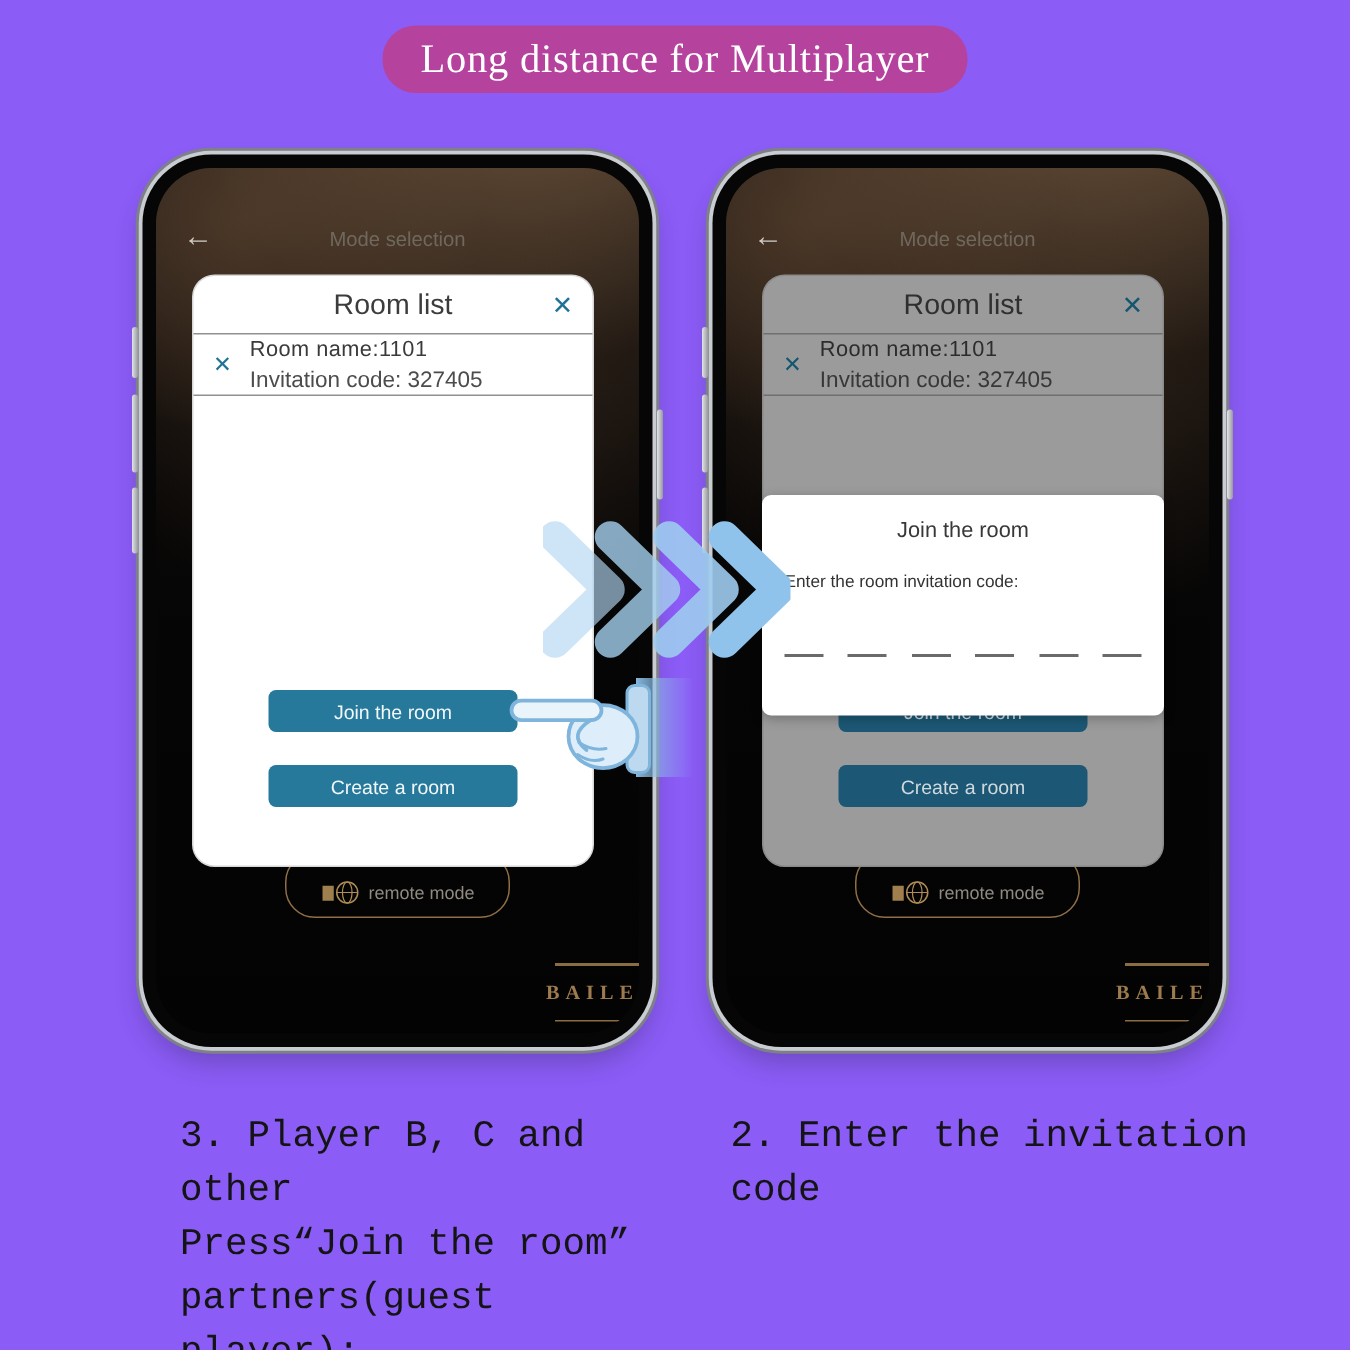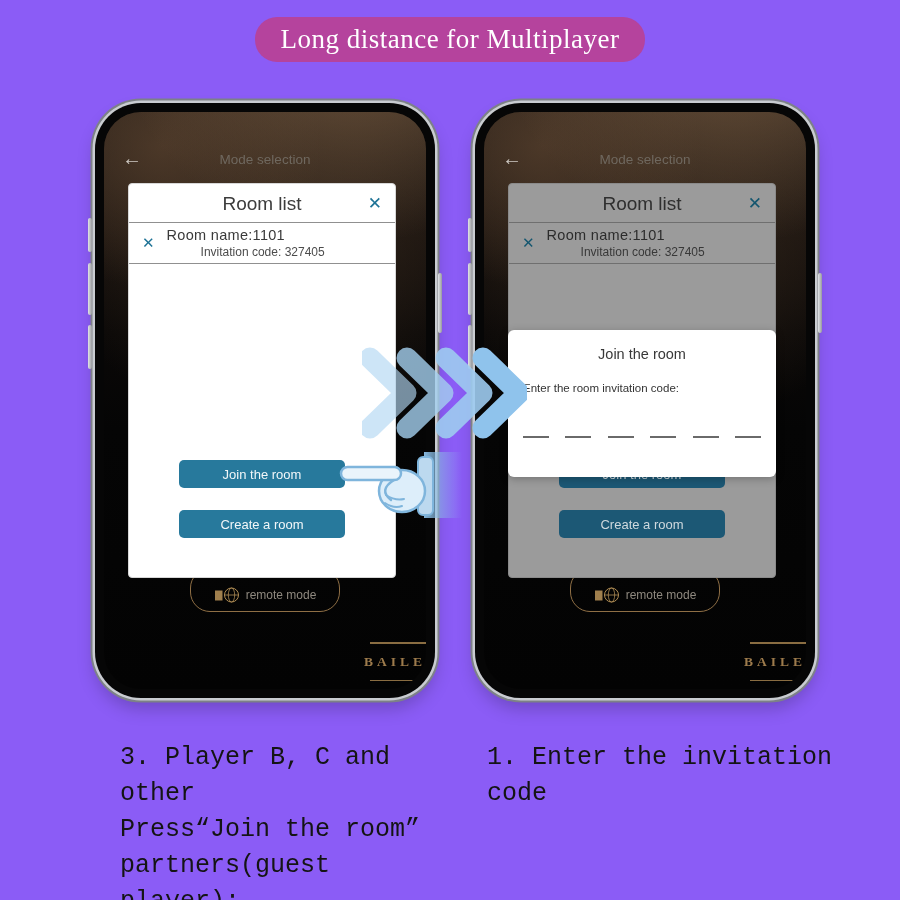--- a/index.html
+++ b/index.html
@@ -28,31 +28,31 @@
        radial-gradient(120% 55% at 55% 22%, rgba(60,45,33,.7), rgba(60,45,33,0) 60%),
        linear-gradient(180deg,#2a211a 0%,#17110d 22%,#0a0807 38%,#050505 55%,#030303 100%);}
 
   
   .ph-header{position:absolute;left:0;top:36px;width:100%;height:24px;z-index:1;}
   .back-arrow{position:absolute;left:18px;top:-2px;font-size:20px;color:#cfcac4;line-height:24px;}
   .ph-title{position:absolute;left:0;width:100%;text-align:center;font-size:13.5px;color:#6f685f;line-height:24px;}
 
   
   .modal{position:absolute;left:24px;top:71px;width:268px;height:395px;background:#ffffff;
-         border:1px solid #d7d7d7;border-radius:4px;z-index:2;box-sizing:border-box;}
+         border:1px solid #d7d7d7;border-radius:15px;z-index:2;box-sizing:border-box;}
   .modal-title-row{position:relative;height:38px;}
   .modal-title{position:absolute;left:0;width:100%;text-align:center;line-height:40px;
                font-size:19px;color:#3c3c3c;}
   .modal-close{position:absolute;right:13px;top:9px;font-size:17px;color:#1e7396;cursor:pointer;}
   .room-row{position:relative;border-top:1px solid #909090;border-bottom:1px solid #909090;
             height:40px;display:flex;align-items:center;}
   .room-x{margin-left:13px;font-size:15px;color:#1e7396;}
   .room-info{margin-left:12px;line-height:1.15;}
   .room-name{font-size:14.5px;color:#3a3a3a;letter-spacing:.3px;}
-  .room-code{font-size:12px;color:#4c4c4c;margin-top:2px;margin-left:34px;}
+  .room-code{font-size:15px;color:#4c4c4c;margin-top:2px;}
   .m-btn{position:absolute;left:50%;transform:translateX(-50%);width:166px;height:28px;border:none;
          border-radius:5px;background:#27799c;color:#f2f7f9;font-size:13px;
          font-family:"Liberation Sans",sans-serif;cursor:pointer;}
   .btn-join{top:276px;} .btn-create{top:326px;}
 
   
   .dimmed .modal{background:#9b9b9b;border-color:#8a8a8a;}
   .dimmed .modal-title{color:#2f2f2f;}
   .dimmed .modal-close{color:#14566f;}
   .dimmed .room-row{border-color:#6f6f6f;}
@@ -233,16 +233,16 @@
     <path d="M49,56 q9,6 17,3" fill="none" stroke="#7fb5dc" stroke-width="2" stroke-linecap="round"></path>
   </svg>
 
   <div class="caption caption-1">
     <div>3. Player B, C and other</div>
     <div>Press“Join the room”</div>
     <div>partners(guest player):</div>
     <div>remote.</div>
   </div>
   <div class="caption caption-2">
-    <div>1. Enter the invitation code</div>
+    <div>2. Enter the invitation code</div>
   </div>
 
 </div>
 
 </body></html>

